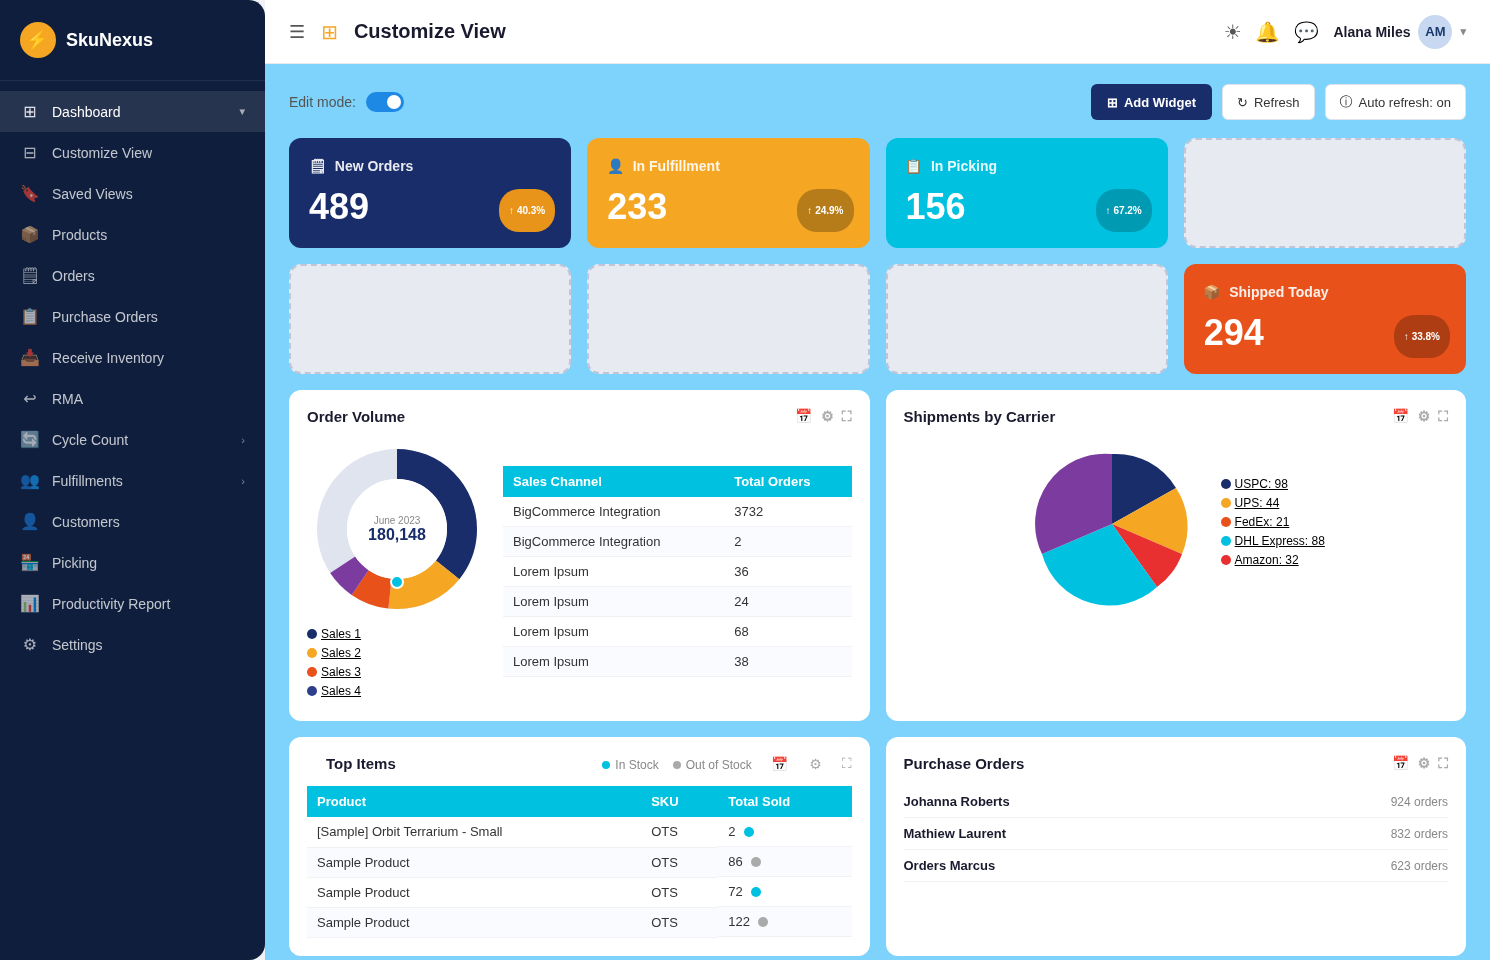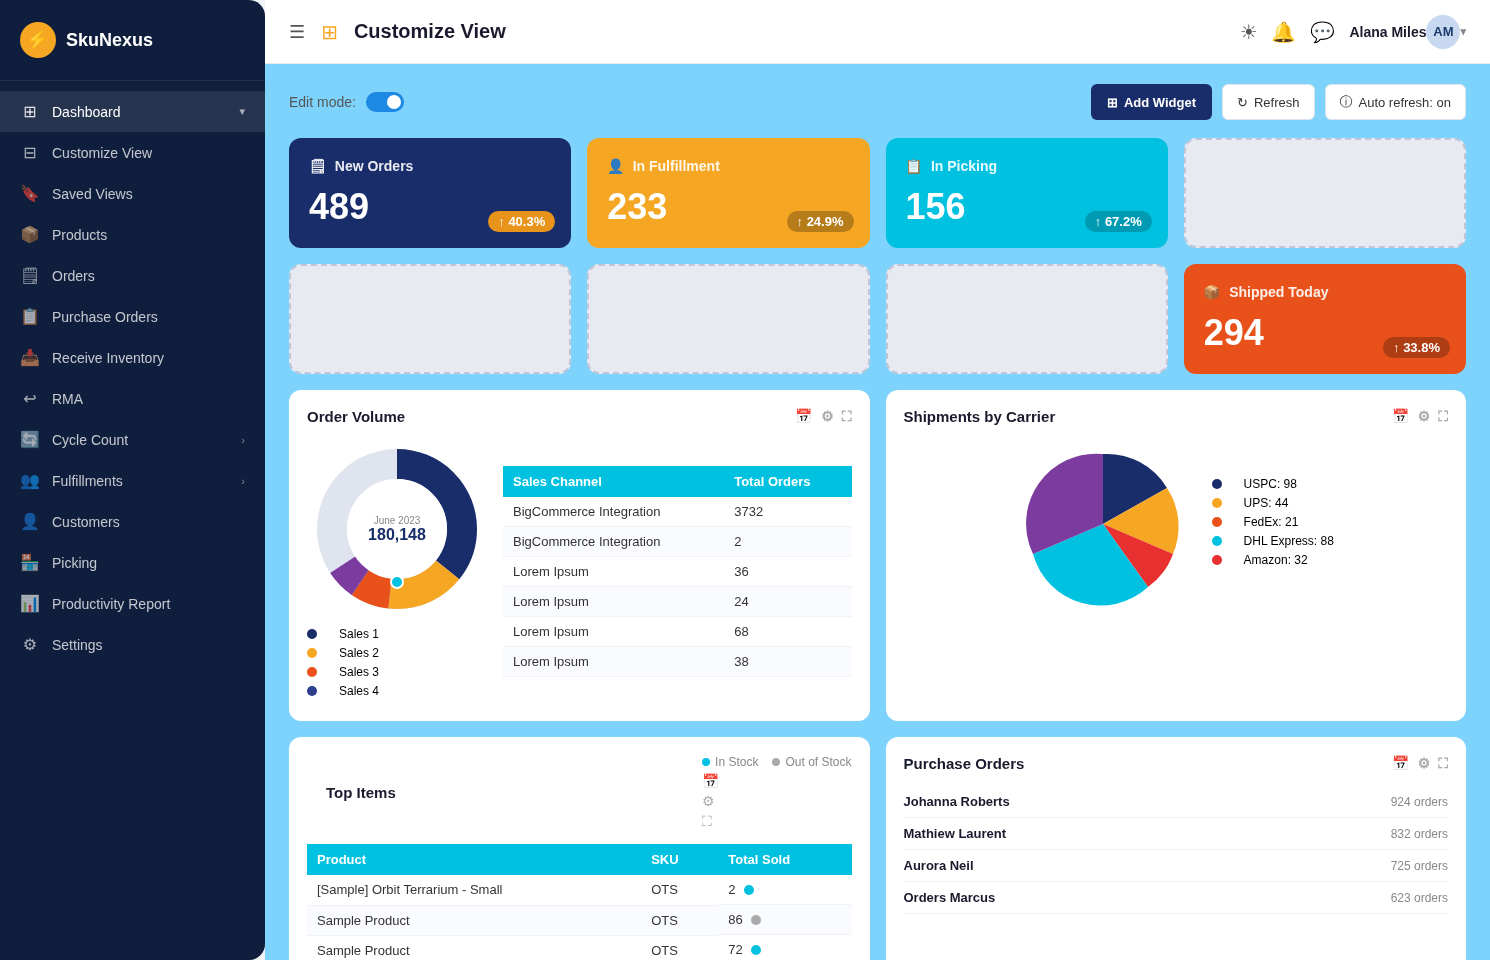--- a/index.html
+++ b/index.html
@@ -59,21 +59,21 @@
       gap: 16px;
       border-bottom: 1px solid #e8eaf0;
       flex-shrink: 0;
     }
     .header-hamburger { font-size: 18px; color: #555; cursor: pointer; }
     .header-icon-grid { color: #f5a623; font-size: 20px; }
     .header-title { font-size: 20px; font-weight: 700; color: #1a1a2e; }
     .header-spacer { flex: 1; }
     .header-actions { display: flex; align-items: center; gap: 14px; }
     .header-action-icon { font-size: 20px; color: #555; cursor: pointer; }
-    .header-user { display: flex; align-items: center; gap: 0; font-size: 14px; font-weight: 600; color: #1a1a2e; cursor: pointer; }
+    .header-user { display: flex; align-items: center; gap: 8px; font-size: 14px; font-weight: 600; color: #1a1a2e; cursor: pointer; }
     .header-avatar {
       width: 34px; height: 34px; border-radius: 50%;
       background: #c7d8f0;
       display: flex; align-items: center; justify-content: center;
       font-size: 13px; font-weight: 700; color: #1a3a6b;
       overflow: hidden;
     }
 
     
     .content { flex: 1; overflow-y: auto; padding: 20px 24px; background: #7dd3fc; }
@@ -134,22 +134,22 @@
     .stat-card.navy { background: #1a2d6b; }
     .stat-card.orange { background: #f5a623; }
     .stat-card.cyan { background: #00c2e0; }
     .stat-card.red-orange { background: #e8521a; }
     .stat-card .card-label { font-size: 14px; font-weight: 600; opacity: 0.9; display: flex; align-items: center; gap: 8px; margin-bottom: 12px; }
     .stat-card .card-value { font-size: 36px; font-weight: 800; }
     .stat-card .badge {
       position: absolute; bottom: 16px; right: 16px;
       background: rgba(0,0,0,0.25);
       border-radius: 20px;
-      padding: 3px 10px;
-      font-size: 13px; font-weight: 700;
+      padding: 16px 10px;
+      font-size: 10px; font-weight: 700;
       display: flex; align-items: center; gap: 4px;
     }
     .stat-card .badge.orange-badge { background: #e8941a; }
     .stat-card .badge.teal-badge { background: rgba(0,0,0,0.2); }
 
     .widget-placeholder {
       background: #e8eaf2;
       border-radius: 12px;
       min-height: 110px;
       border: 2px dashed #c0c6d8;
@@ -188,21 +188,21 @@
       position: absolute; bottom: 30px; left: 50%;
       transform: translateX(-50%);
       width: 14px; height: 14px;
       background: #00c2e0;
       border-radius: 50%;
       border: 2px solid #fff;
     }
 
     
     .chart-legend { font-size: 12px; }
-    .legend-item { display: flex; align-items: center; gap: 22px; margin-bottom: 5px; }
+    .legend-item { display: flex; align-items: center; gap: 4px; margin-bottom: 5px; text-decoration: underline; }
     .legend-dot { width: 10px; height: 10px; border-radius: 50%; flex-shrink: 0; }
 
     
     .data-table { width: 100%; border-collapse: collapse; font-size: 13px; }
     .data-table th {
       background: #00c2e0; color: #fff;
       padding: 8px 10px; text-align: left; font-weight: 600;
     }
     .data-table td { padding: 7px 10px; border-bottom: 1px solid #f0f2f5; color: #333; }
     .data-table tr:nth-child(even) td { background: #f9fbff; }
@@ -539,21 +539,21 @@
           </div>
         </div>
       </div>
     </div>
 
     <div class="bottom-row">
 
       <div class="chart-card">
         <div class="top-items-header">
           <span style="font-size:15px;font-weight:700;color:#1a1a2e;">Top Items</span>
-          <div style="display:flex; align-items:flex-start; gap:4px;flex-direction:column;">
+          <div style="display:flex; align-items:flex-end; gap:20px;">
             <div class="legend-inline">
               <div class="legend-inline-item">
                 <div class="legend-inline-dot" style="background:#00c2e0;"></div>
                 <span>In Stock</span>
               </div>
               <div class="legend-inline-item">
                 <div class="legend-inline-dot" style="background:#aaa;"></div>
                 <span>Out of Stock</span>
               </div>
             </div>
@@ -607,24 +607,20 @@
         <div class="purchase-orders-list" id="po-list">
             <div class="po-item">
               <span class="po-name">Johanna Roberts</span>
               <span class="po-orders">924 orders</span>
             </div>
             <div class="po-item">
               <span class="po-name">Mathiew Laurent</span>
               <span class="po-orders">832 orders</span>
             </div>
             <div class="po-item">
-              <span class="po-name">Aurora Neil</span>
-              <span class="po-orders">725 orders</span>
-            </div>
-            <div class="po-item">
               <span class="po-name">Orders Marcus</span>
               <span class="po-orders">623 orders</span>
             </div>
           </div>
       </div>
     </div>
 
   </div>
 </div>
 

